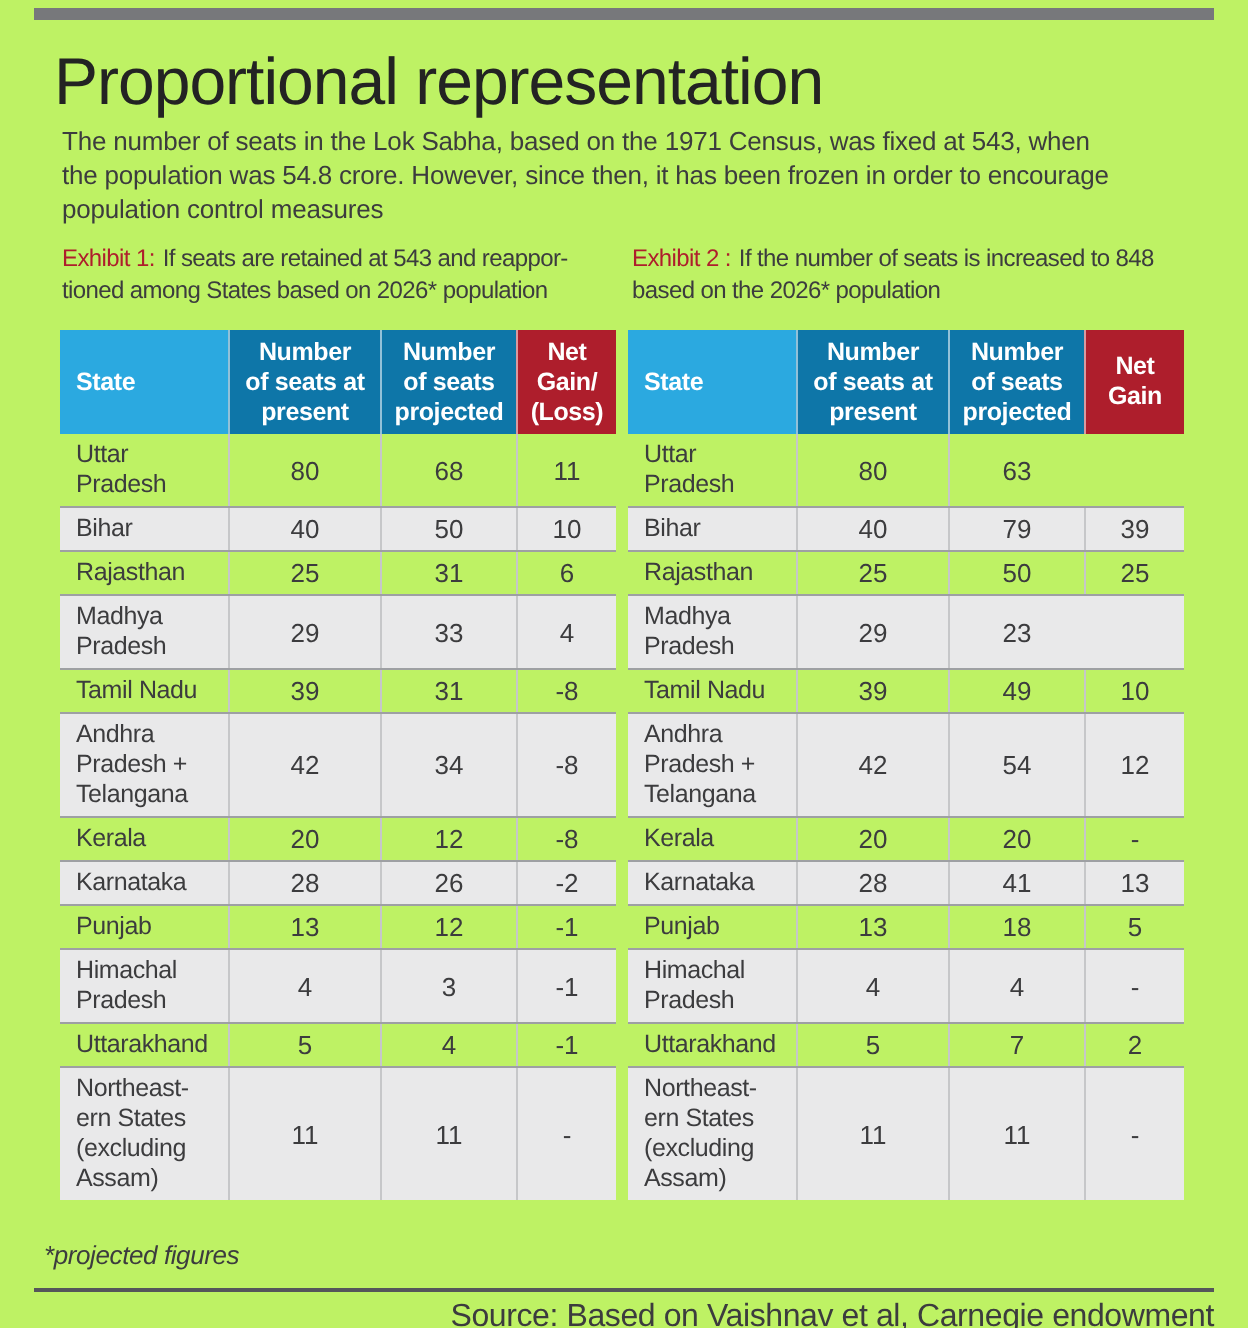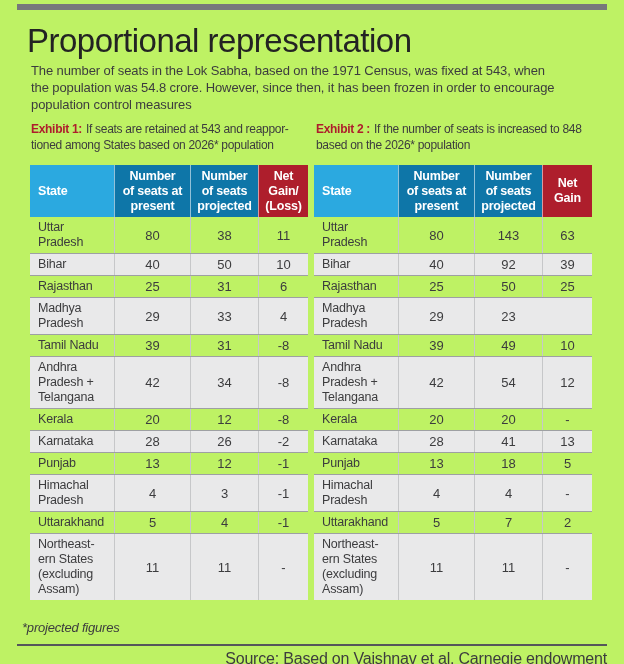--- a/index.html
+++ b/index.html
@@ -13,21 +13,21 @@
     font-size:33px;font-weight:400;letter-spacing:-0.5px;color:var(--title_color);
   }
   .intro{
     position:absolute;left:31px;top:62px;width:572px;margin:0;
     font-size:13px;line-height:17px;letter-spacing:-0.1px;color:var(--text_dark);
     white-space:pre-line;font-weight:400;
   }
   .exhibit{position:absolute;top:122px;margin:0;font-size:12px;line-height:15.5px;letter-spacing:-0.3px;}
   .exhibit-1{left:31px;width:280px;}
   .exhibit-2{left:316px;width:296px;}
-  .exlabel{font-weight:bold;color:var(--dark_red);text-align:right;}
+  .exlabel{font-weight:normal;color:var(--dark_red);text-align:right;}
   .extext{white-space:pre-line;margin-left:4px;color:var(--text_dark);}
 
   .table{position:absolute;top:165px;width:278px;--cols:84px 76px 68px 1fr;font-size:13px;}
   .t-left{left:30px;}
   .t-right{left:314px;}
   .trow{display:grid;grid-template-columns:var(--cols);}
   .trow:nth-child(2n+3){background:var(--alt_row);}
   .trow:nth-child(n+3){border-top:1px solid var(--row_line);}
   .thead{height:52px;}
   .hcell{
@@ -91,21 +91,21 @@
 of seats
 projected</div>
         <div class="hcell h3">Net
 Gain/
 (Loss)</div>
       </div>
       <div class="trow">
         <div class="cell c0">Uttar
 Pradesh</div>
         <div class="cell c1">80</div>
-        <div class="cell c2">38</div>
+        <div class="cell c2">68</div>
         <div class="cell c3">11</div>
       </div>
       <div class="trow">
         <div class="cell c0">Bihar</div>
         <div class="cell c1">40</div>
         <div class="cell c2">50</div>
         <div class="cell c3">10</div>
       </div>
       <div class="trow">
         <div class="cell c0">Rajasthan</div>
@@ -185,27 +185,26 @@
         <div class="hcell h2">Number
 of seats
 projected</div>
         <div class="hcell h3">Net
 Gain</div>
       </div>
       <div class="trow">
         <div class="cell c0">Uttar
 Pradesh</div>
         <div class="cell c1">80</div>
-        <div class="cell c2">143</div>
         <div class="cell c3">63</div>
       </div>
       <div class="trow">
         <div class="cell c0">Bihar</div>
         <div class="cell c1">40</div>
-        <div class="cell c2">92</div>
+        <div class="cell c2">79</div>
         <div class="cell c3">39</div>
       </div>
       <div class="trow">
         <div class="cell c0">Rajasthan</div>
         <div class="cell c1">25</div>
         <div class="cell c2">50</div>
         <div class="cell c3">25</div>
       </div>
       <div class="trow">
         <div class="cell c0">Madhya

